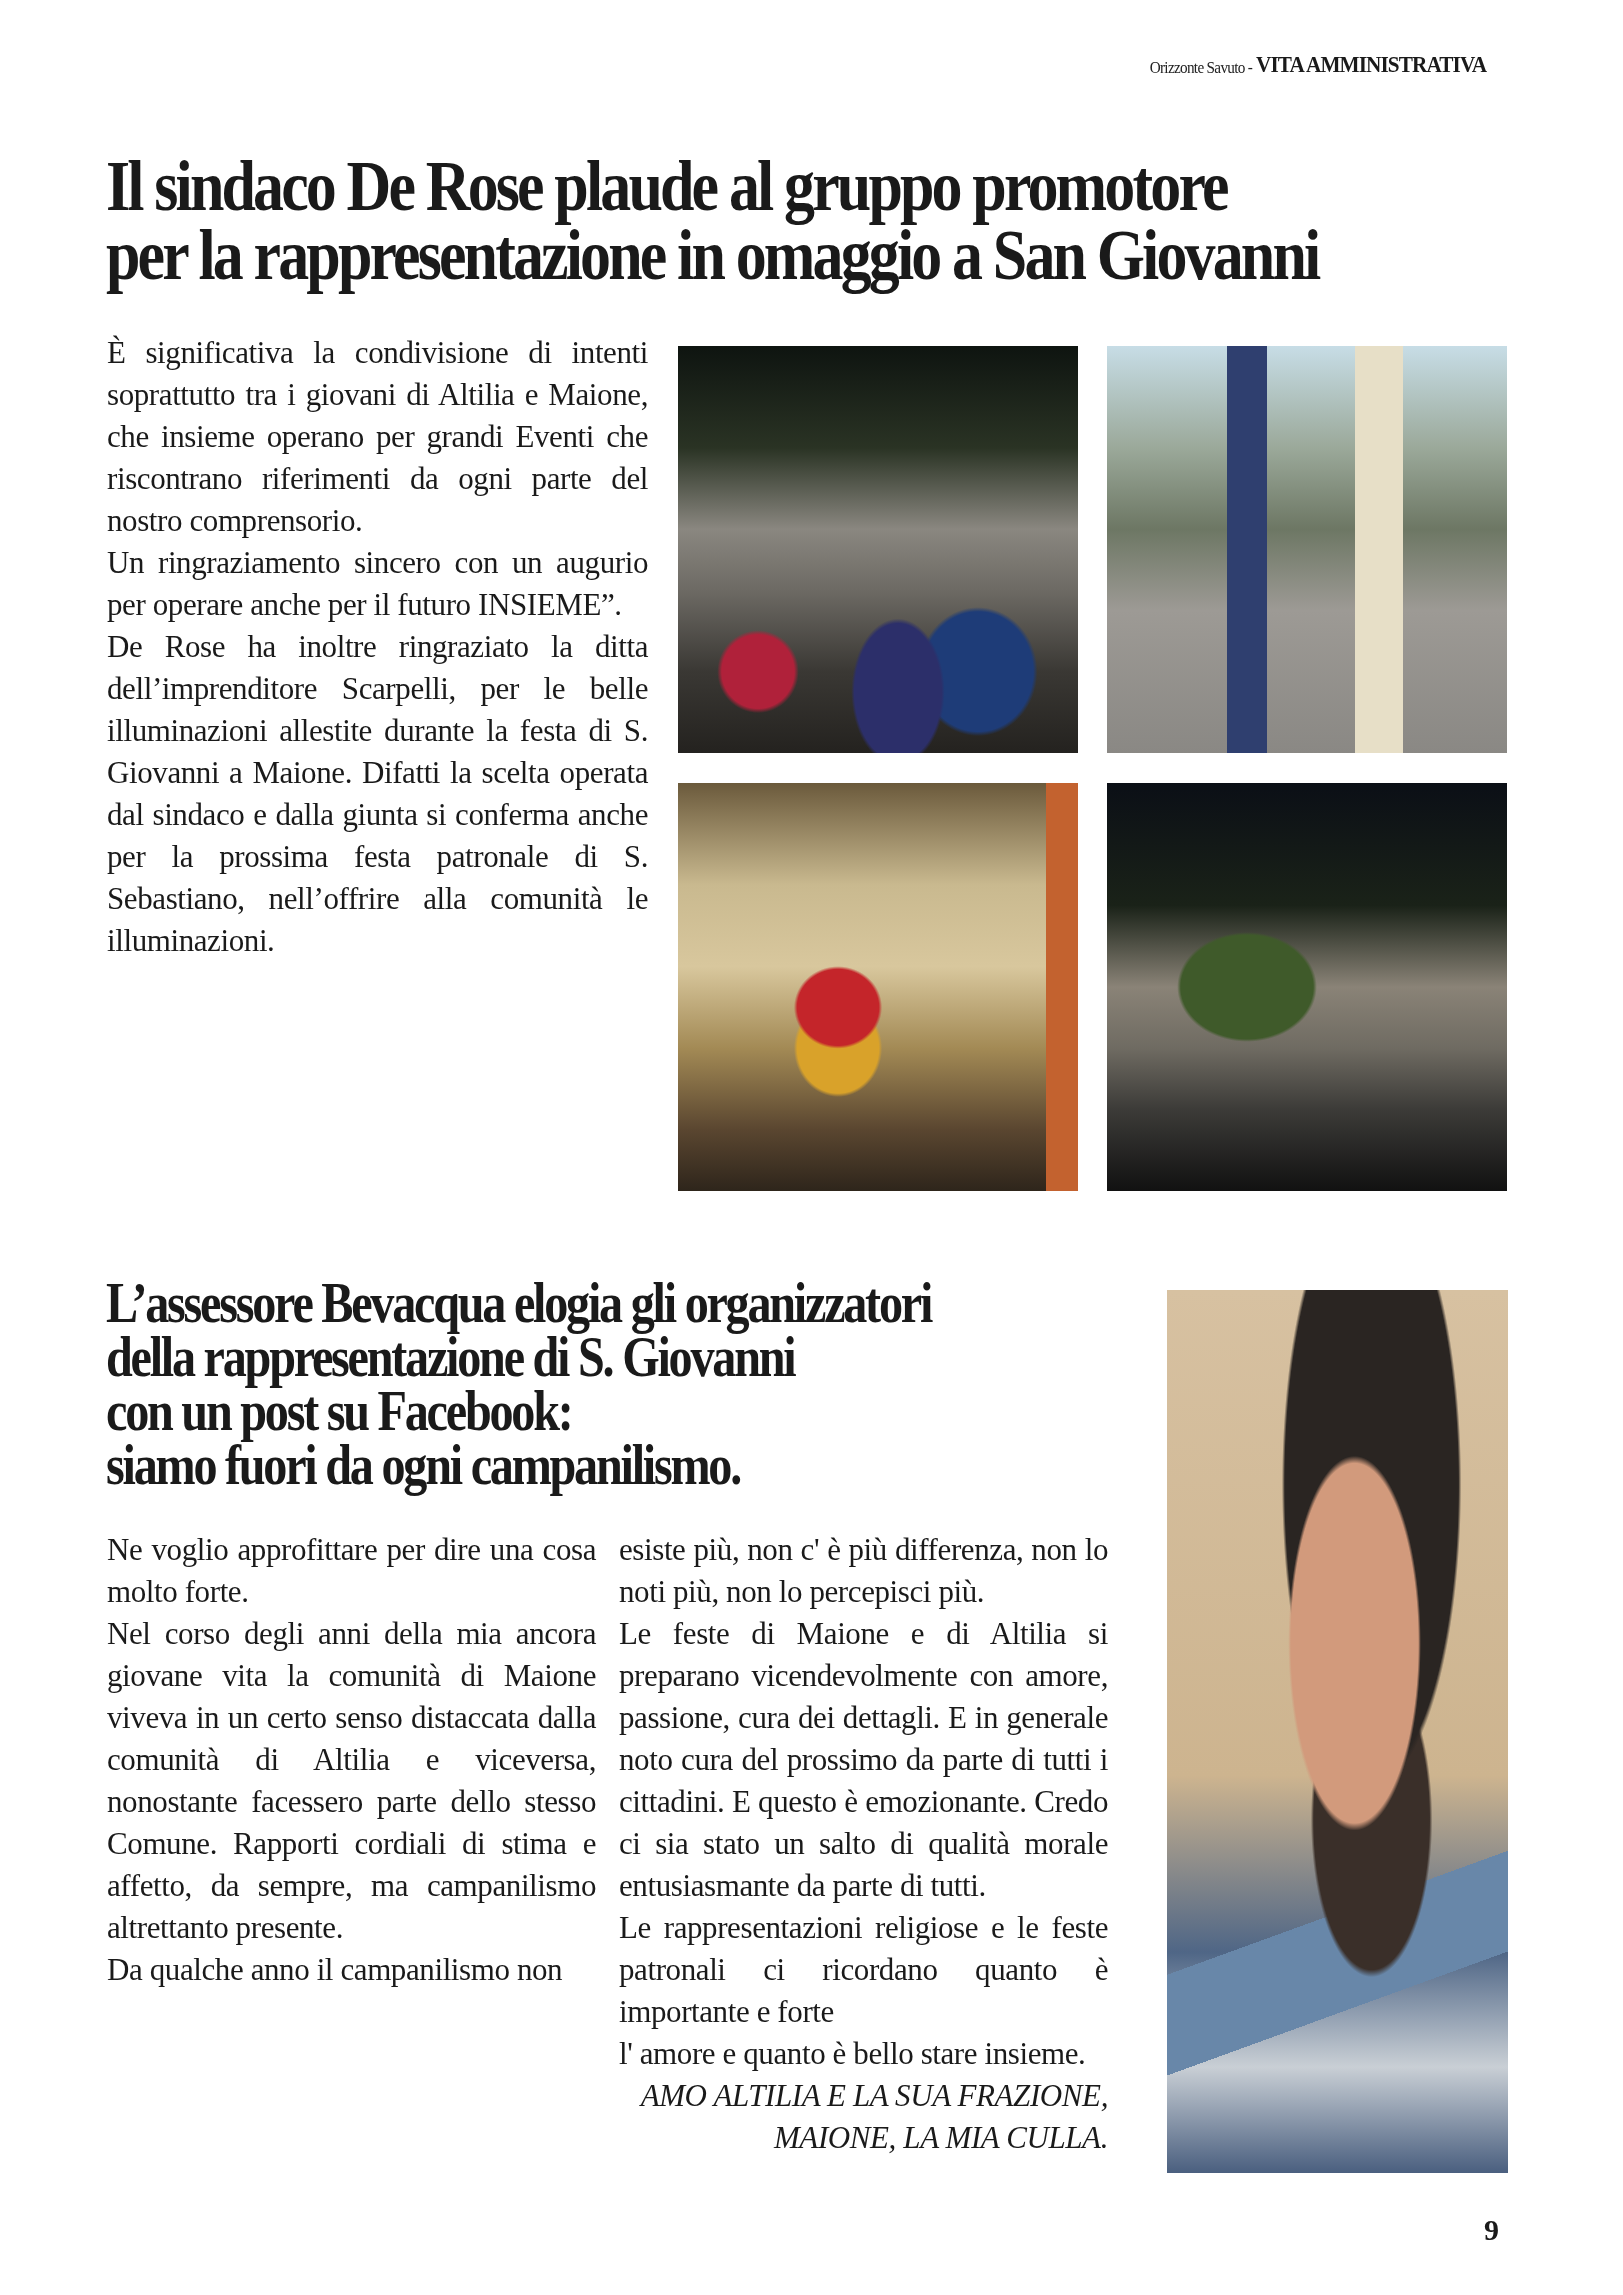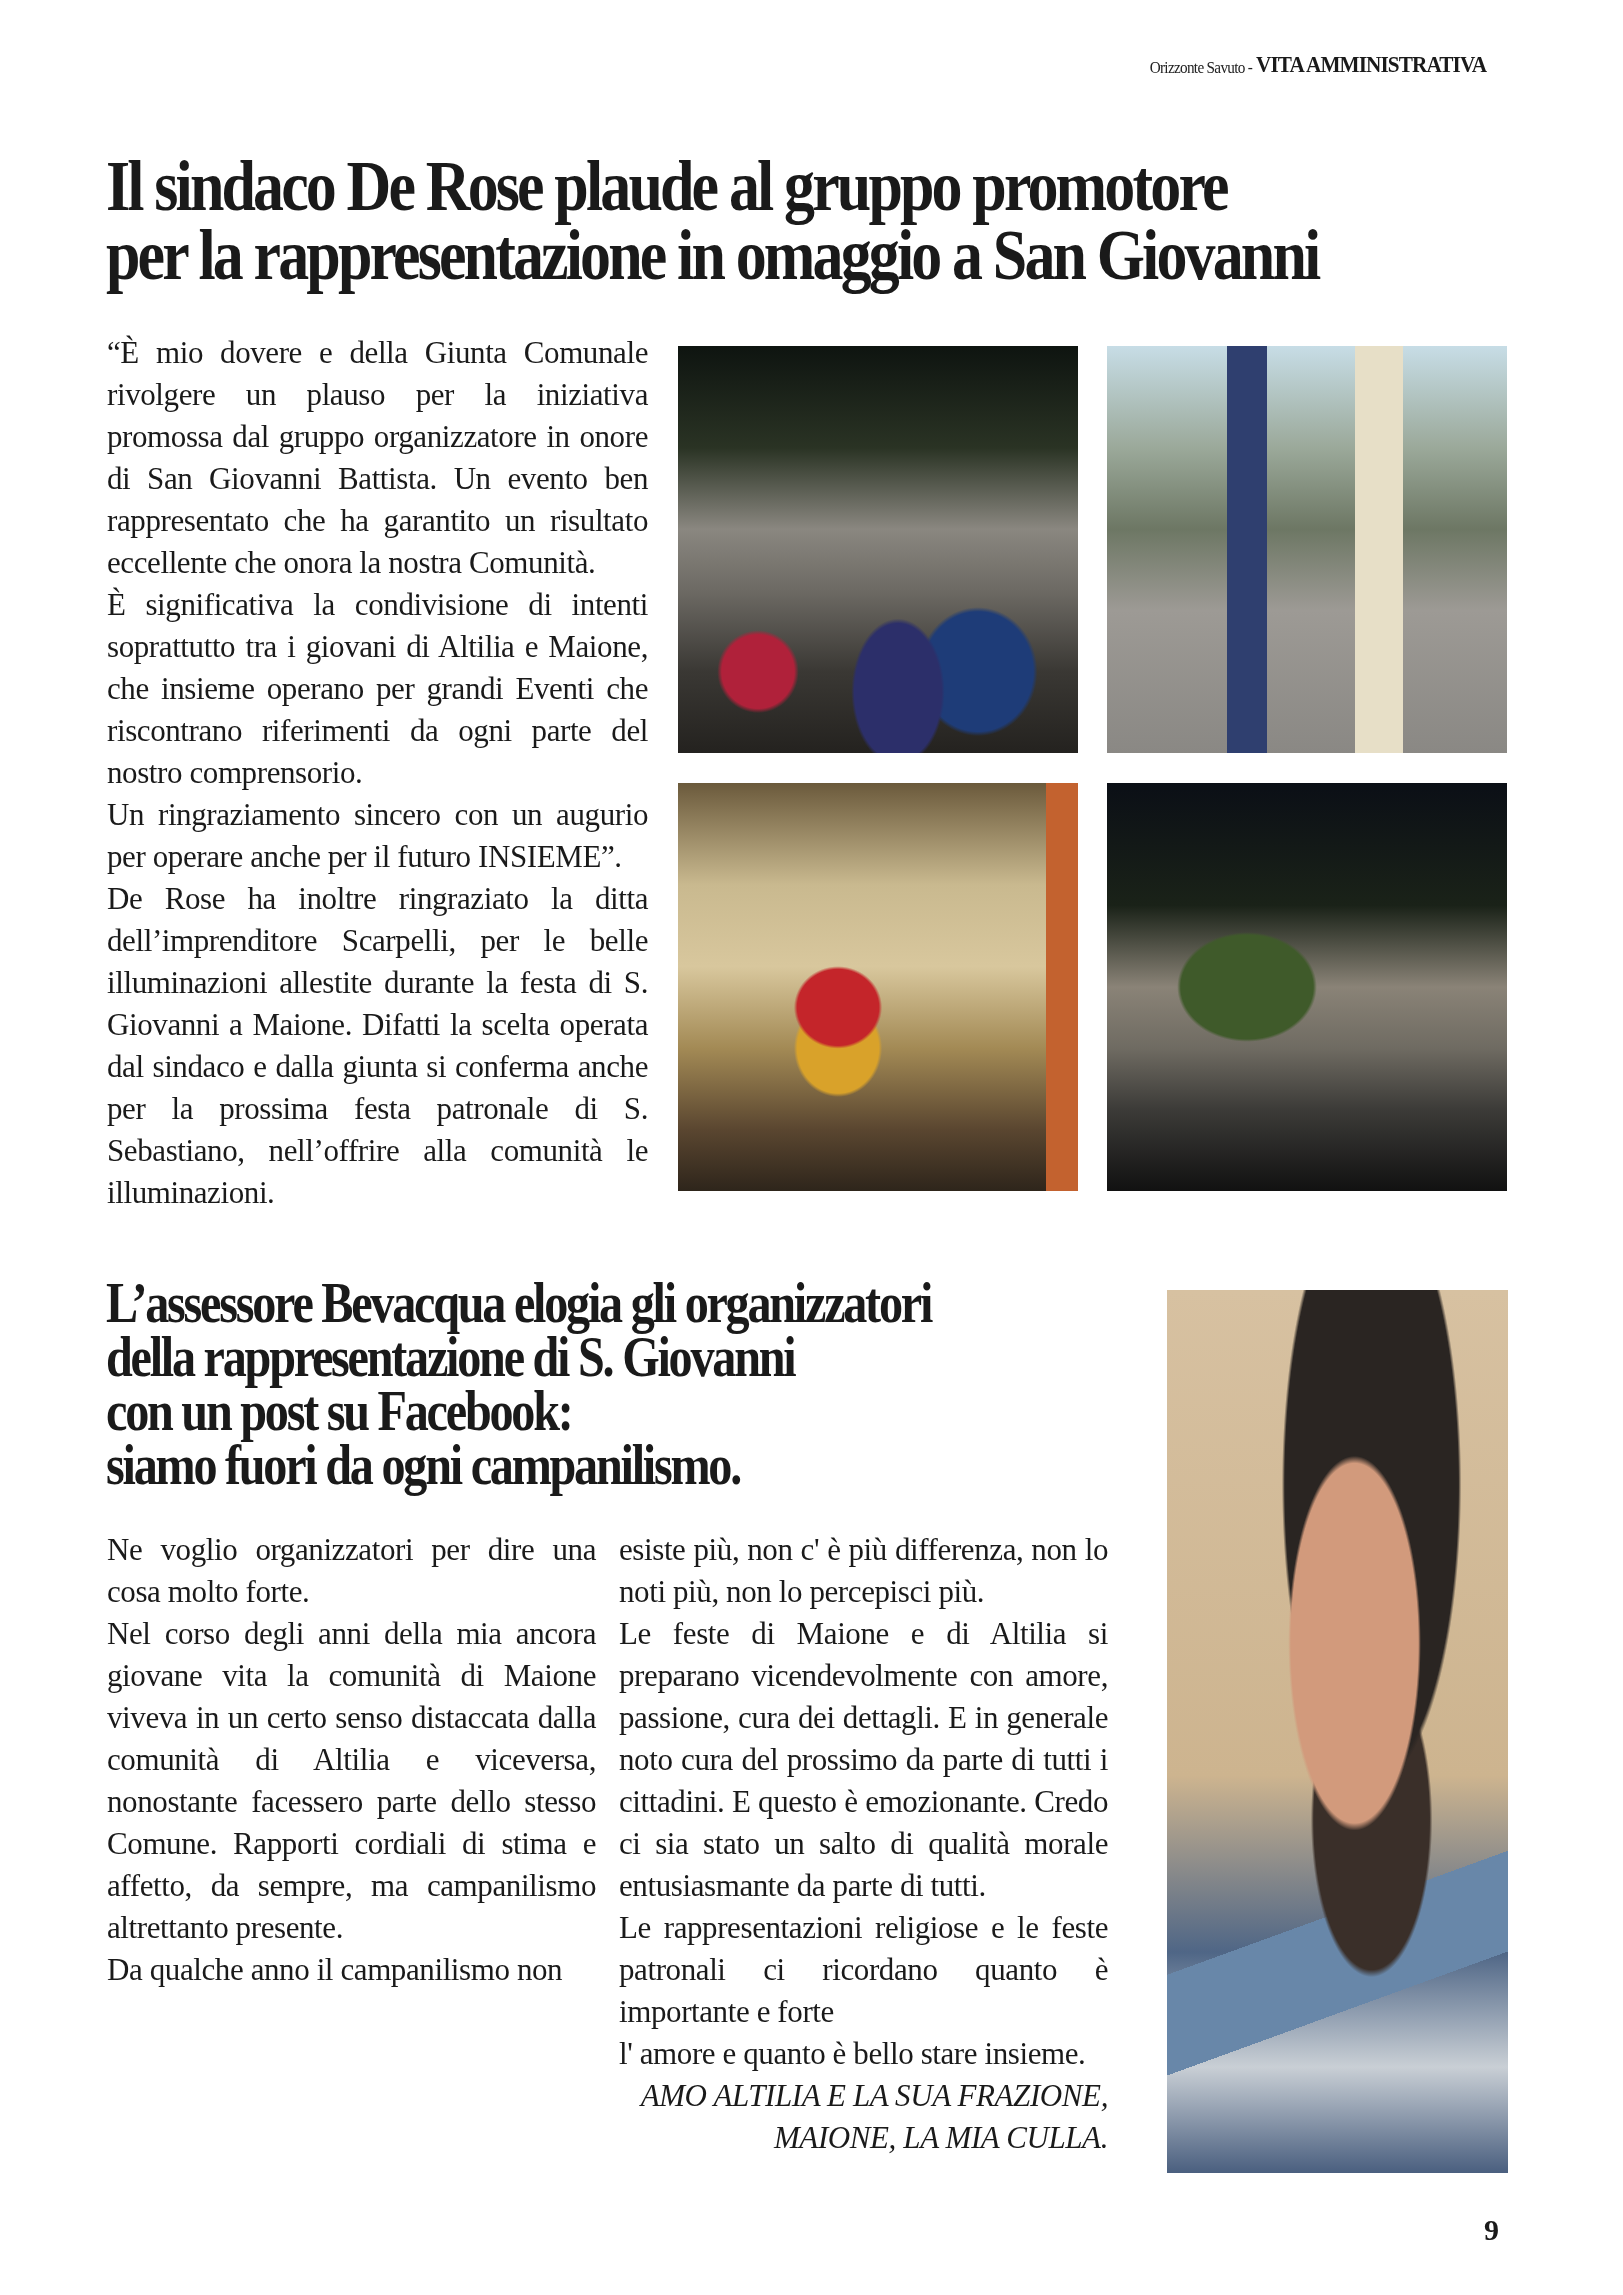--- a/index.html
+++ b/index.html
@@ -71,40 +71,39 @@
   <span class="pub">Orizzonte Savuto -</span>
   <span class="section">VITA AMMINISTRATIVA</span>
 </div>
 
 <h1 class="headline-1">
   <span>Il sindaco De Rose plaude al gruppo promotore</span><br>
   <span>per la rappresentazione in omaggio a San Giovanni</span>
 </h1>
 
 <div class="body-text col-a1">
-  <p>“È mio dovere e della Giunta Comunale rivolgere un plauso per la iniziativa promossa dal  gruppo organizzatore in onore di San Giovanni Battista. Un evento ben rappresentato che ha garantito un risultato eccellente che onora la nostra Comunità.</p>
   <p>È significativa la condivisione di intenti soprattutto tra i giovani di Altilia e Maione, che insieme operano per grandi Eventi che riscontrano riferimenti da ogni parte del nostro comprensorio.</p>
   <p>Un ringraziamento sincero con un augurio per operare anche per il futuro INSIEME”.</p>
   <p>De Rose ha inoltre ringraziato la ditta dell’imprenditore Scarpelli, per le belle illuminazioni allestite durante la festa di S. Giovanni a Maione. Difatti la scelta operata dal sindaco e dalla giunta si conferma anche per la prossima festa patronale di S. Sebastiano, nell’offrire alla comunità le illuminazioni.</p>
 </div>
 
 <div class="photo photo-1" title="Night outdoor staging with costumed performers on steps"></div>
 <div class="photo photo-2" title="Costumed figures with a donkey on a village street"></div>
 <div class="photo photo-3" title="Indoor stage with actors behind a red and gold draped table"></div>
 <div class="photo photo-4" title="Night scene of stone set and steps with two figures"></div>
 
 <h2 class="headline-2">
   <span>L’assessore Bevacqua elogia gli organizzatori</span><br>
   <span>della rappresentazione di S. Giovanni</span><br>
   <span>con un post su Facebook:</span><br>
   <span>siamo fuori da ogni campanilismo.</span>
 </h2>
 
 <div class="body-text col-b1">
-  <p>Ne voglio organizzatori per dire una cosa molto forte.</p>
+  <p>Ne voglio approfittare per dire una cosa molto forte.</p>
   <p>Nel corso degli anni della mia ancora giovane vita la comunità di Maione viveva in un certo senso distaccata dalla comunità di Altilia e viceversa, nonostante facessero parte dello stesso Comune. Rapporti cordiali di stima e affetto, da sempre, ma campanilismo altrettanto presente.</p>
   <p style="text-align:left">Da qualche anno il campanilismo non</p>
 </div>
 
 <div class="body-text col-b2">
   <p>esiste più, non c' è più differenza, non lo noti più, non lo percepisci più.</p>
   <p>Le feste di Maione e di Altilia si preparano vicendevolmente con amore, passione, cura dei dettagli. E in generale noto cura del prossimo da parte di tutti i cittadini. E questo è emozionante. Credo ci sia stato un salto di qualità morale entusiasmante da parte di tutti.</p>
   <p>Le rappresentazioni religiose e le feste patronali ci ricordano quanto è importante e forte</p>
   <p>l' amore e quanto è bello stare insieme.</p>
   <p class="caps">AMO ALTILIA E LA SUA FRAZIONE, MAIONE, LA MIA CULLA.</p>

